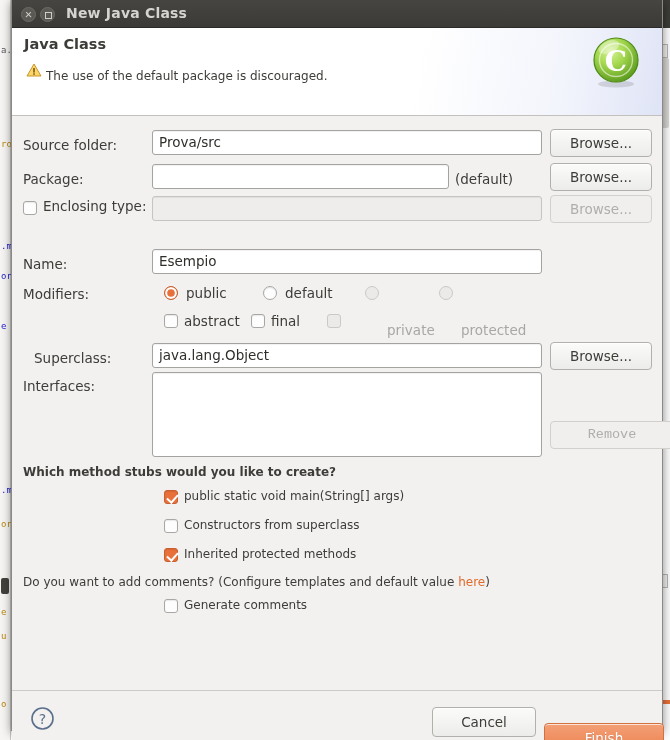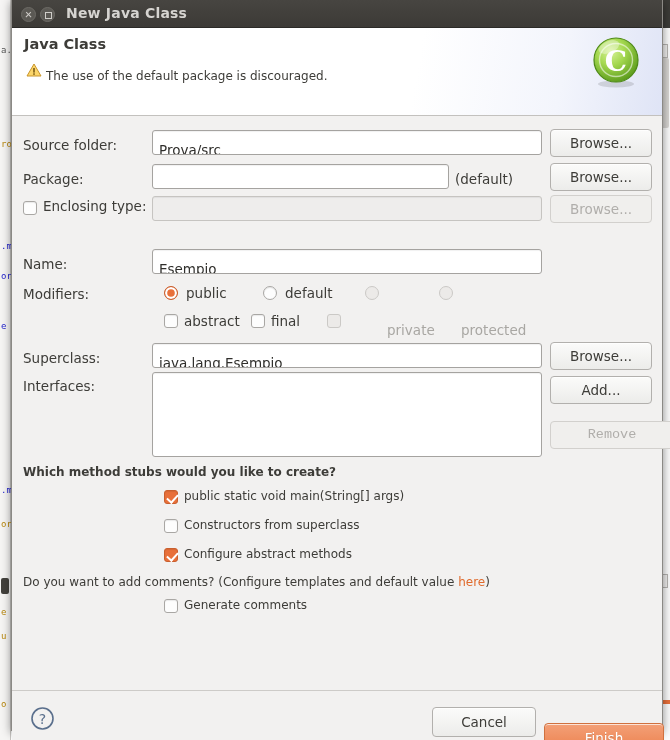--- a/index.html
+++ b/index.html
@@ -132,21 +132,21 @@
     white-space: nowrap;
   }
   .row-label.dim { color: #a9a7a3; margin-top: 37px; }
 
   .txtfield {
     position: absolute;
     height: 25px;
     background: #ffffff;
     border: 1px solid #a5a3a0;
     border-radius: 3px;
-    padding: 8px 6px;
+    padding: 0 6px;
     font-size: 13.5px; color: #2f2e2b;
     line-height: 23px;
     white-space: nowrap; overflow: hidden;
     box-shadow: inset 0 1px 1px rgba(0,0,0,.06);
   }
   .txtfield.disabled {
     background: #eeedec;
     border-color: #c6c4c1;
     color: #a9a7a3;
   }
@@ -337,39 +337,38 @@
 
     <div class="checkbox" style="left:152px; top:198px;"></div>
     <div class="row-label" style="left:172px; top:197px;">abstract</div>
 
     <div class="checkbox" style="left:239px; top:198px;"></div>
     <div class="row-label" style="left:259px; top:197px;">final</div>
 
     <div class="checkbox dim" style="left:315px; top:198px;"></div>
     <div class="row-label dim" style="left:335px; top:197px;">static</div>
 
-    <div class="row-label" style="left:11px; top:234px;">Superclass:</div>
-    <div class="txtfield" style="left:140px; top:227px; width:390px;">java.lang.Esempio</div>
+    <div class="row-label" style="left:22px; top:234px;">Superclass:</div>
+    <div class="txtfield" style="left:140px; top:227px; width:390px;">java.lang.Object</div>
     <div class="btn" style="left:538px; top:226px; width:102px;">Browse...</div>
 
     <div class="row-label" style="left:11px; top:262px;">Interfaces:</div>
     <div class="txtarea" style="left:140px; top:256px; width:390px; height:85px;"></div>
-    <div class="btn" style="left:538px; top:260px; width:102px;">Add...</div>
     <div class="btn disabled" style="left:538px; top:305px; width:124px;font-family:Liberation Mono, monospace;">Remove</div>
 
     <div class="sectext" style="left:11px; top:349px; font-weight:bold;">Which method stubs would you like to create?</div>
 
     <div class="checkbox sel" style="left:152px; top:374px;"></div>
     <div class="sectext" style="left:172px; top:373px;">public static void main(String[] args)</div>
 
     <div class="checkbox" style="left:152px; top:403px;"></div>
     <div class="sectext" style="left:172px; top:402px;">Constructors from superclass</div>
 
     <div class="checkbox sel" style="left:152px; top:432px;"></div>
-    <div class="sectext" style="left:172px; top:431px;">Configure abstract methods</div>
+    <div class="sectext" style="left:172px; top:431px;">Inherited protected methods</div>
 
     <div class="sectext" style="left:11px; top:459px;"><span>Do you want to add comments? (Configure templates and default value </span><span class="link">here</span><span>)</span></div>
 
     <div class="checkbox" style="left:152px; top:483px;"></div>
     <div class="sectext" style="left:172px; top:482px;">Generate comments</div>
   </div>
 
   <div id="footer">
     <svg id="help-icon" viewBox="0 0 25 25">
       <circle cx="12.5" cy="12.5" r="10.5" fill="none" stroke="#5a6f8c" stroke-width="1.6"></circle>

